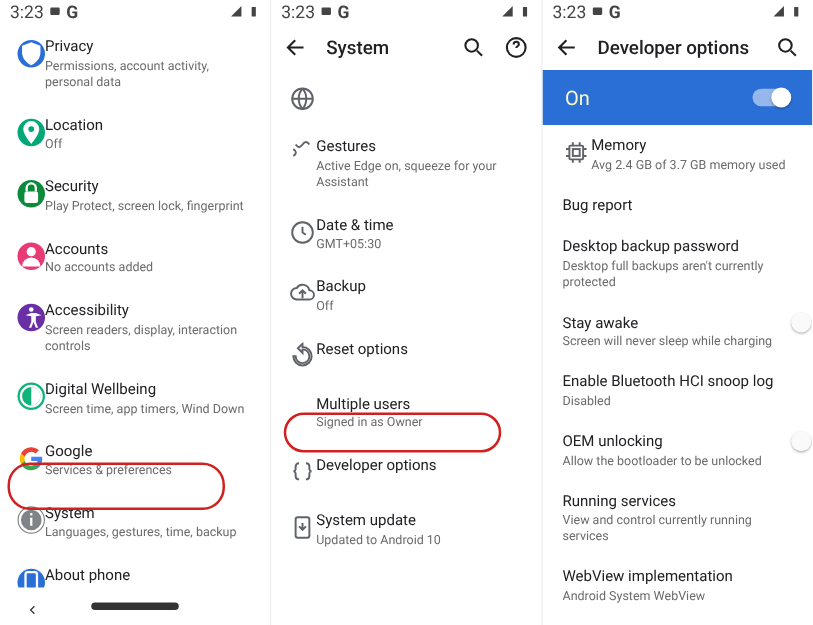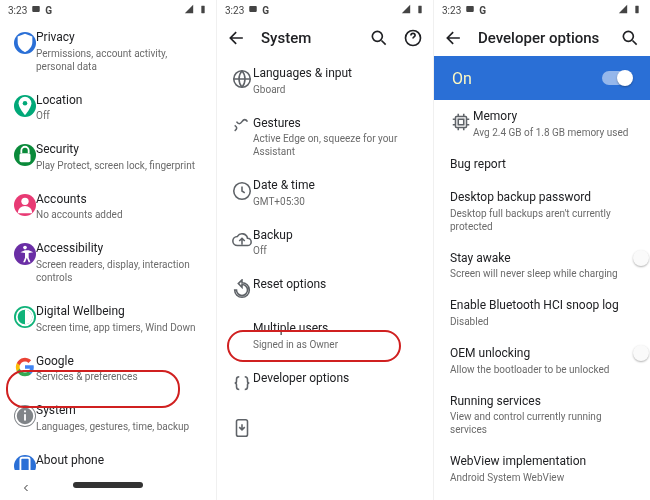--- a/index.html
+++ b/index.html
@@ -1,20 +1,20 @@
 <!DOCTYPE html>
 <html><head>
 <meta charset="utf-8">
 <style>
   html,body{margin:0;padding:0;font-family:Roboto,Arial,sans-serif;background:#fff;color:#202124;-webkit-font-smoothing:antialiased}
   .stage{width:650px;height:500px;display:flex;position:relative;background:#fff}
   .pane{flex:1;position:relative;overflow:hidden;border-right:1px solid #f0f0f0}
   .pane:last-child{border-right:none}
   
-  .status{height:20px;display:flex;align-items:center;justify-content:space-between;padding:0 8px;font-size:10px;color:#444}
+  .status{height:20px;display:flex;align-items:center;justify-content:space-between;padding:0 8px;font-size:14px;color:#444}
   .status .left,.status .right{display:flex;align-items:center;gap:4px}
   .status svg{width:10px;height:10px}
   
   .appbar{display:flex;align-items:center;height:36px;padding:0 10px;gap:14px}
   .appbar .title{font-size:15px;font-weight:500;color:#202124;flex:1}
   .appbar .iconbtn{width:20px;height:20px;display:flex;align-items:center;justify-content:center}
   
   .list{padding:0 0 0 0}
   .item{display:flex;align-items:flex-start;padding:10px 14px;position:relative}
   .item .icn{width:22px;height:22px;border-radius:50%;display:flex;align-items:center;justify-content:center;flex:none;margin-top:2px}
@@ -222,24 +222,20 @@
         </span>
     </div>
     <div class="list" id="p2list">
   <div class="item">
     <span class="icn flat" style="">
             <svg viewBox="0 0 24 24" fill="none" stroke="#5f6368" stroke-width="1.7">
               <circle cx="12" cy="12" r="9"></circle>
               <path d="M3 12h18M12 3a14 14 0 010 18M12 3a14 14 0 000 18"></path>
             </svg>
           </span>
-    <div class="txt">
-      <span class="lbl">Languages &amp; input</span>
-      <span class="sub">Gboard</span>
-    </div>
   </div>
   <div class="item">
     <span class="icn flat" style="">
             <svg viewBox="0 0 24 24" fill="none" stroke="#5f6368" stroke-width="1.7">
               <path d="M6 4c2 3 4 3 6 0s4-3 6 0M4 14c3-2 3-4 0-6"></path>
             </svg>
           </span>
     <div class="txt">
       <span class="lbl">Gestures</span>
       <span class="sub">Active Edge on, squeeze for your Assistant</span>
@@ -302,20 +298,24 @@
 
     </div>
   </div>
   <div class="item">
     <span class="icn flat" style="">
             <svg viewBox="0 0 24 24" fill="none" stroke="#5f6368" stroke-width="1.7">
               <rect x="6" y="3" width="12" height="18" rx="2"></rect>
               <path d="M12 8v5m-3-2l3 3 3-3"></path>
             </svg>
           </span>
+    <div class="txt">
+      <span class="lbl">System update</span>
+      <span class="sub">Updated to Android 10</span>
+    </div>
   </div>
       </div>
     <div class="circle-hl" style="left:10px;top:330px;width:170px;height:28px;border-radius:16px"></div>
   </div>
 
   <div class="pane">
     <div class="status">
       <div class="left">
         <span>3:23</span>
         <span><svg viewBox="0 0 24 24" fill="#444">
@@ -356,21 +356,21 @@
         <div class="item withicon" style="display:flex;align-items:flex-start">
     <span class="icn flat" style="">
             <svg viewBox="0 0 24 24" fill="none" stroke="#5f6368" stroke-width="1.7">
               <rect x="6" y="6" width="12" height="12" rx="1"></rect>
               <rect x="9" y="9" width="6" height="6"></rect>
               <path d="M9 3v3M15 3v3M9 18v3M15 18v3M3 9h3M3 15h3M18 9h3M18 15h3"></path>
             </svg>
           </span>
     <div class="txt" style="">
       <span class="lbl">Memory</span>
-      <span class="sub">Avg 2.4 GB of 1.8 GB memory used</span>
+      <span class="sub">Avg 2.4 GB of 3.7 GB memory used</span>
     </div>
 
   </div>
         <div class="item" style="display:flex;align-items:flex-start">
 
     <div class="txt" style="margin-left:0">
       <span class="lbl">Bug report</span>
 
     </div>
 

